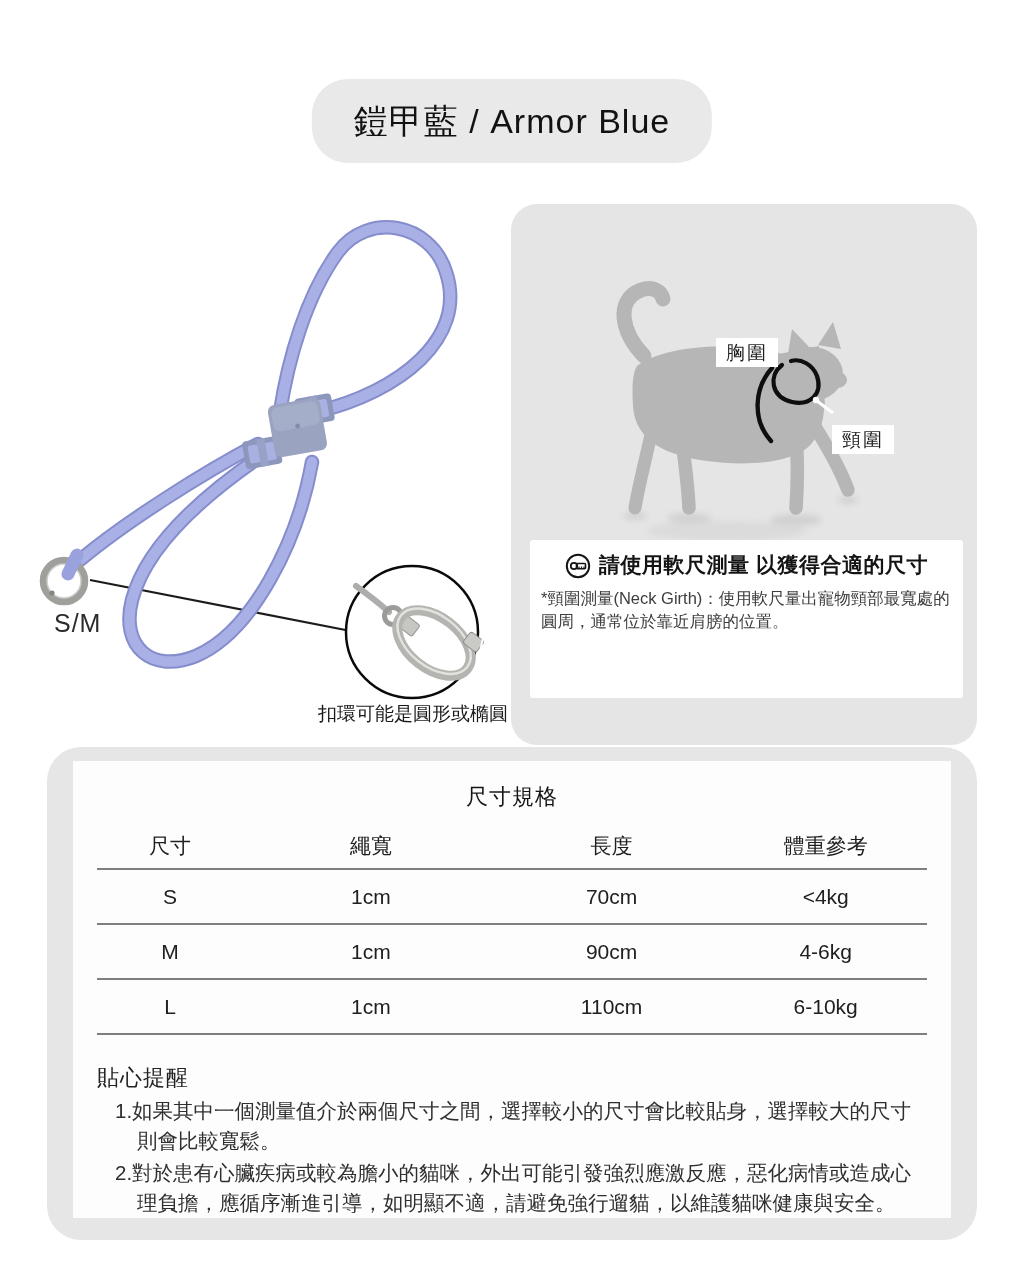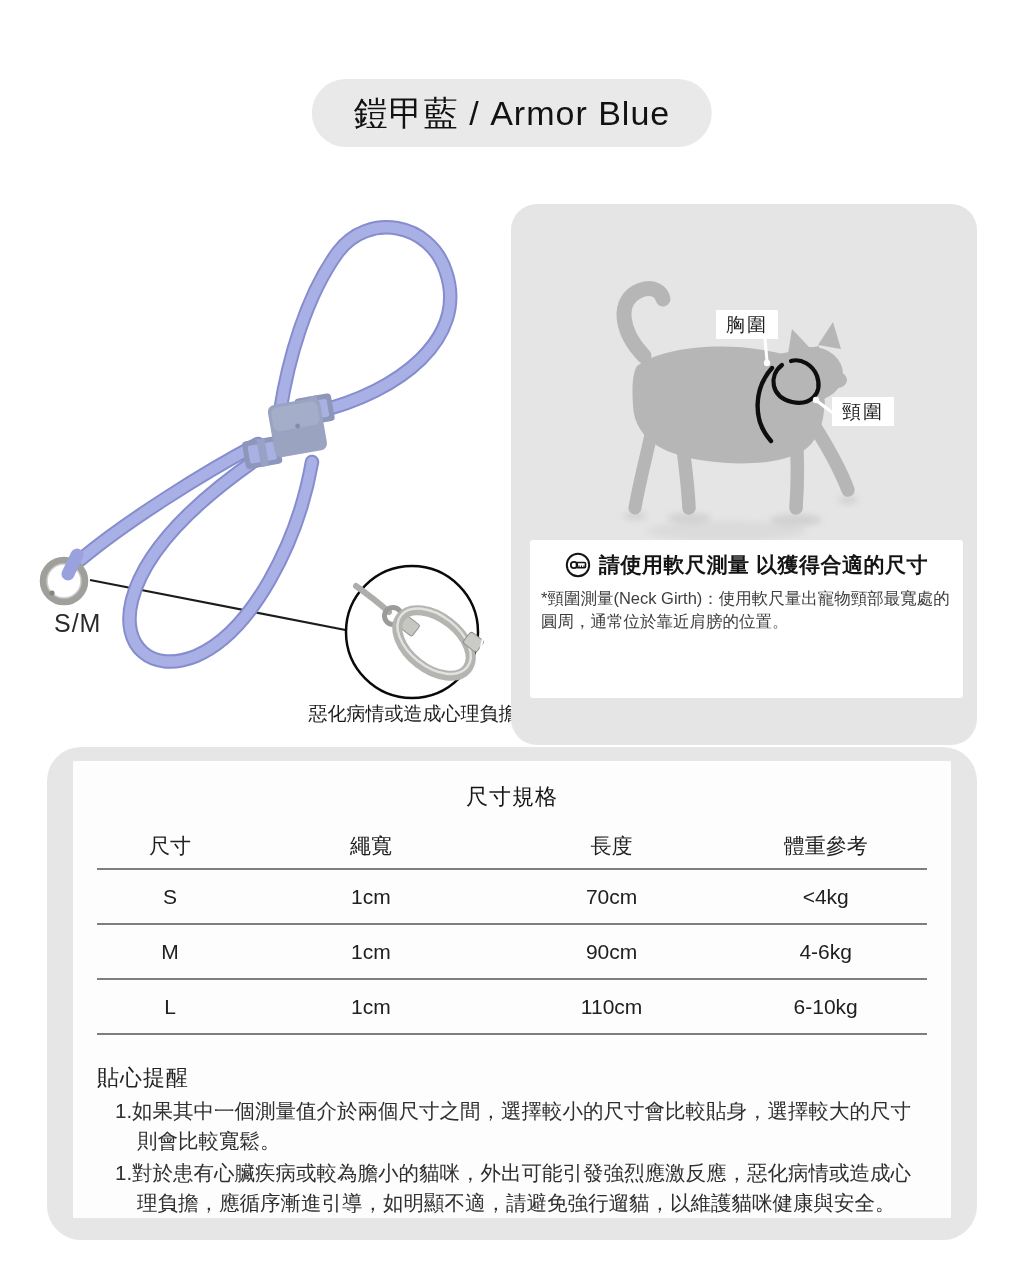--- a/index.html
+++ b/index.html
@@ -4,37 +4,37 @@
 <style>
   html,body{margin:0;padding:0;}
   body{
     width:1024px;height:1280px;position:relative;background:#ffffff;
     font-family:"Liberation Sans","DejaVu Sans",sans-serif;
     -webkit-font-smoothing:antialiased;color:#1c1c1c;overflow:hidden;
   }
   .title-pill{
     position:absolute;top:79px;left:50%;transform:translateX(-50%);
     background:#e9e9e9;border-radius:36px;height:68px;line-height:68px;
-    padding:0 42px;font-size:34px;color:#121212;white-space:nowrap;letter-spacing:1px;
+    padding:8px 42px;font-size:34px;color:#121212;white-space:nowrap;letter-spacing:1px;
   }
   .product-area{position:absolute;left:0;top:160px;width:510px;height:600px;}
   .product-svg{position:absolute;left:0;top:0;}
   .sm-label{position:absolute;left:54px;top:449px;font-size:25px;color:#2b2b2b;letter-spacing:1px;}
   .callout-note{position:absolute;left:308px;top:541px;width:210px;text-align:center;
     font-size:19px;color:#1a1a1a;}
   .cat-panel{position:absolute;left:511px;top:204px;width:466px;height:541px;
     background:#e5e5e5;border-radius:26px;}
   .cat-svg{position:absolute;left:0;top:0;}
   .girth-label{position:absolute;background:#ffffff;color:#1e1e1e;font-size:19px;
-    padding:5px 10px;line-height:1;letter-spacing:2px;}
+    padding:5px 10px;line-height:1;letter-spacing:2px;margin-top:28px;}
   .girth-label.chest{left:205px;top:106px;}
   .girth-label.neck{left:321px;top:193px;}
   .measure-box{position:absolute;left:19px;top:336px;width:433px;height:158px;
     background:#ffffff;border-radius:3px;overflow:hidden;}
-  .mb-head{display:flex;align-items:center;justify-content:center;gap:8px;
+  .mb-head{display:flex;align-items:flex-end;justify-content:center;gap:8px;
     margin-top:11px;font-size:21px;font-weight:700;color:#141414;letter-spacing:.5px;}
   .mb-note{margin:8px 11px 0;font-size:16.5px;line-height:1.42;color:#3d3d3d;}
   .spec-card{position:absolute;left:47px;top:747px;width:930px;height:493px;
     background:#e6e6e6;border-radius:34px;}
   .spec-inner{position:absolute;left:26px;top:14px;width:878px;height:457px;
     background:#fdfdfd;border-radius:1px;}
   .table-title{text-align:center;margin-top:21px;font-size:22px;color:#151515;letter-spacing:1px;}
   .size-table{margin:12px 24px 16px;}
   .t-row{display:grid;grid-template-columns:17.6% 30.8% 27.2% 24.4%;
     align-items:center;text-align:center;font-size:21px;color:#202020;
@@ -94,21 +94,21 @@
       </g>
       <g transform="rotate(38 434 483)">
         <ellipse cx="434" cy="483" rx="42" ry="25.5" stroke="#b4b4b0" stroke-width="10" fill="none"></ellipse>
         <ellipse cx="433" cy="481.5" rx="42" ry="25.5" stroke="#e2e2de" stroke-width="2.4" fill="none"></ellipse>
         <rect x="456" y="451" width="17" height="14" rx="3" fill="#cacac6" stroke="#8f8f8b" stroke-width="1"></rect>
         <path d="M 470 450 L 476 462" stroke="#ffffff" stroke-width="2" fill="none"></path>
       </g>
     </g>
   </svg>
   <div class="sm-label">S/M</div>
-  <div class="callout-note">惡化病情或造成心理負擔</div>
+  <div class="callout-note">扣環可能是圓形或橢圓</div>
 </div>
 
 <div class="cat-panel">
   <svg class="cat-svg" width="466" height="541" viewBox="0 0 466 541">
     <defs>
       <filter id="blurF" x="-50%" y="-50%" width="200%" height="200%">
         <feGaussianBlur stdDeviation="3"></feGaussianBlur>
       </filter>
     </defs>
 
@@ -188,16 +188,16 @@
         <div>L</div>
         <div>1cm</div>
         <div>110cm</div>
         <div>6-10kg</div>
       </div>
     </div>
 
     <div class="reminder">
       <div class="rem-title">貼心提醒</div>
       <div class="rem-item">1.如果其中一個測量值介於兩個尺寸之間，選擇較小的尺寸會比較貼身，選擇較大的尺寸則會比較寬鬆。</div>
-      <div class="rem-item">1.對於患有心臟疾病或較為膽小的貓咪，外出可能引發強烈應激反應，惡化病情或造成心理負擔，應循序漸進引導，如明顯不適，請避免強行遛貓，以維護貓咪健康與安全。</div>
+      <div class="rem-item">2.對於患有心臟疾病或較為膽小的貓咪，外出可能引發強烈應激反應，惡化病情或造成心理負擔，應循序漸進引導，如明顯不適，請避免強行遛貓，以維護貓咪健康與安全。</div>
     </div>
   </div>
 </div>
 
 </body></html>

